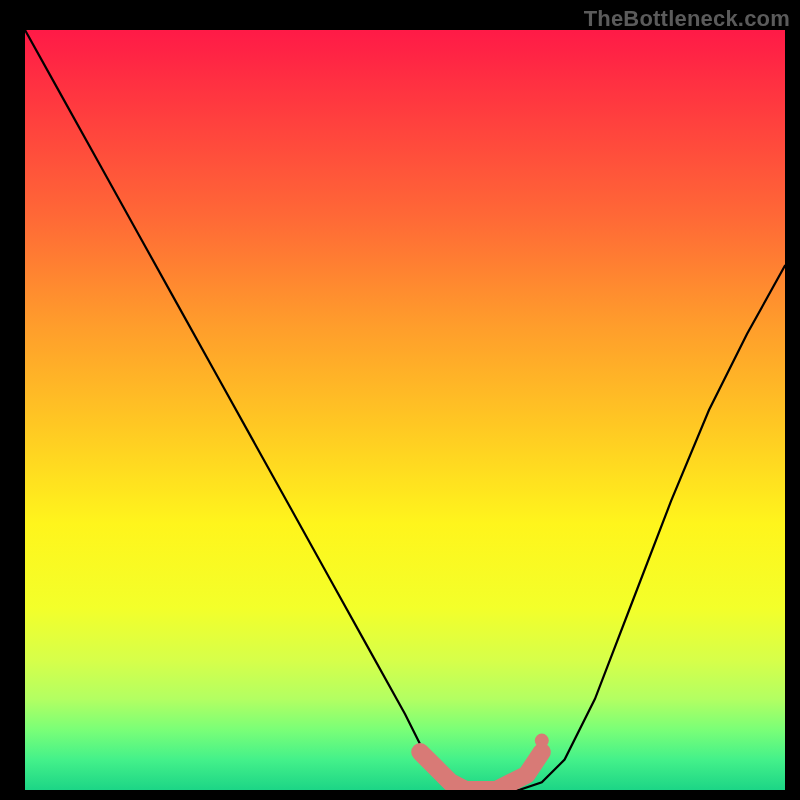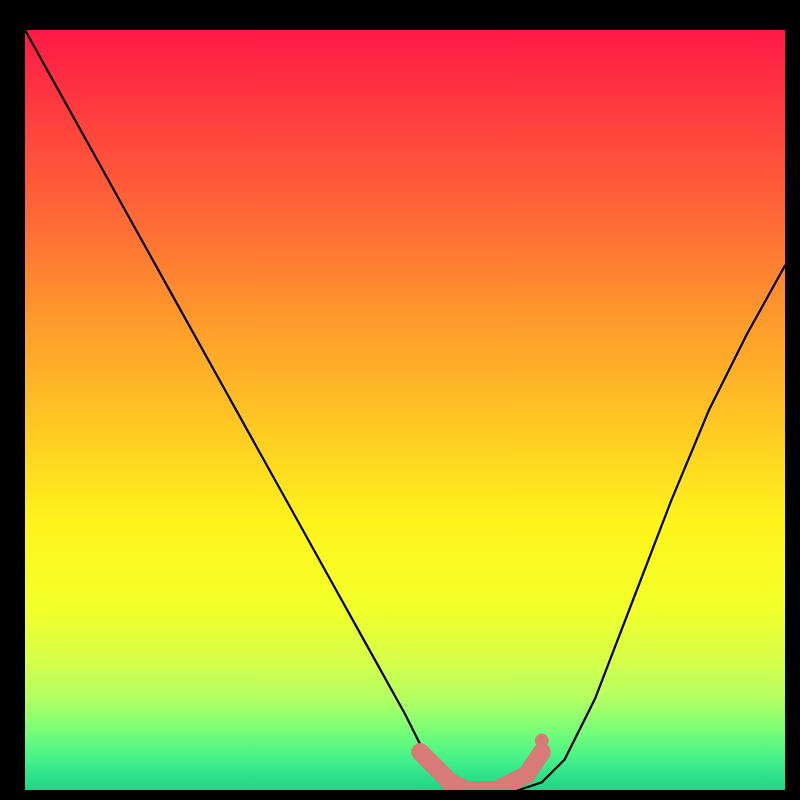--- a/index.html
+++ b/index.html
@@ -53,20 +53,21 @@
     left: 0;
     top: 0;
     width: 760px;
     height: 760px;
   }
 </style>
 </head>
 <body>
 
 <div class="frame">
+  <div class="watermark">TheBottleneck.com</div>
 
   <div class="plot-area">
     <svg class="curve" viewBox="0 0 760 760" preserveAspectRatio="none">
       <path fill="none" stroke="#000" stroke-width="2.2" stroke-linecap="round" d="M0.00 0.00 L38.00 68.40 L76.00 136.80 L114.00 205.20 L152.00 273.60 L190.00 342.00 L228.00 410.40 L266.00 478.80 L304.00 547.20 L342.00 615.60 L380.00 684.00 L402.80 729.60 L425.60 752.40 L448.40 760.00 L471.20 760.00 L494.00 760.00 L516.80 752.40 L539.60 729.60 L570.00 668.80 L608.00 570.00 L646.00 471.20 L684.00 380.00 L722.00 304.00 L760.00 235.60"></path>
       <path fill="none" stroke="#d87a76" stroke-width="18" stroke-linecap="round" stroke-linejoin="round" d="M395.20 722.00 L410.40 737.20 L425.60 752.40 L440.80 760.00 L456.00 760.00 L471.20 760.00 L486.40 752.40 L501.60 744.80 L516.80 722.00"></path>
       <circle r="7" fill="#d87a76" cx="516.80" cy="710.60"></circle>
     </svg>
   </div>
 </div>
 

